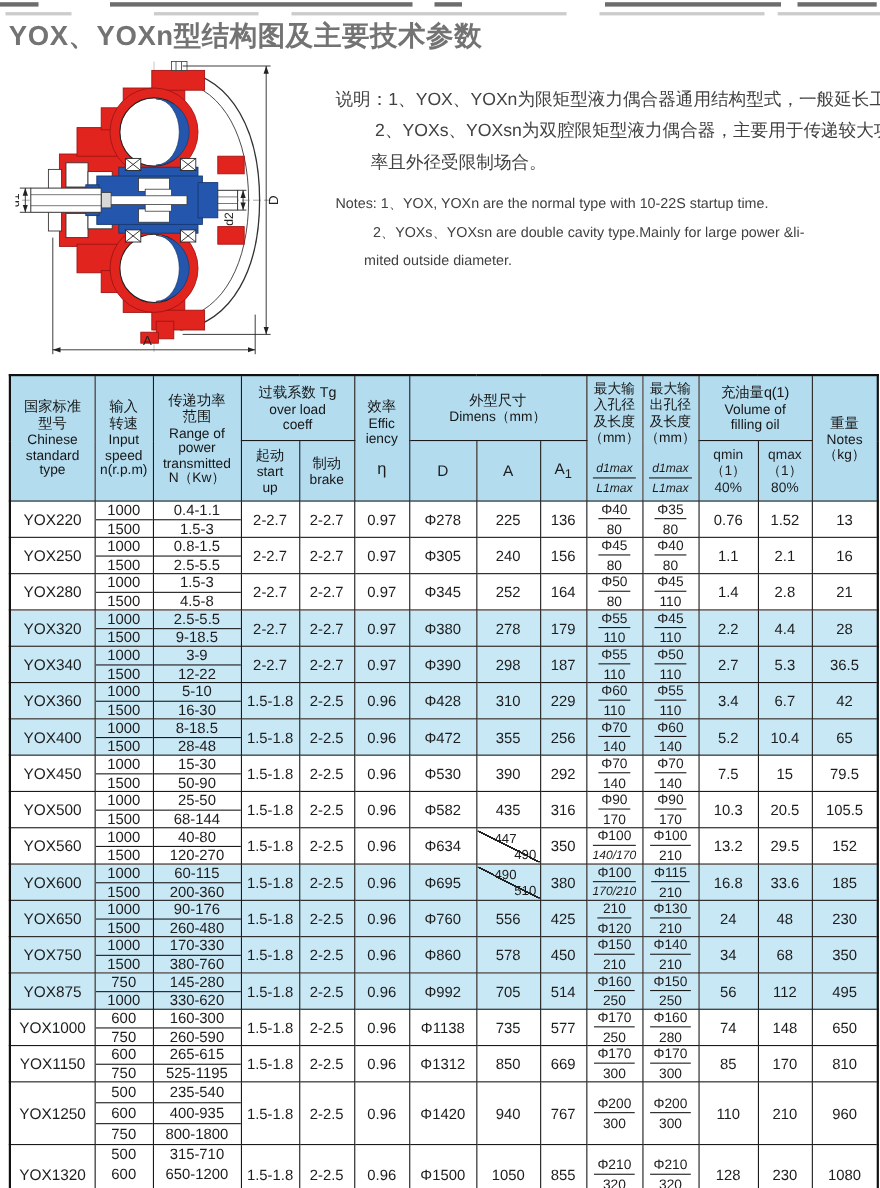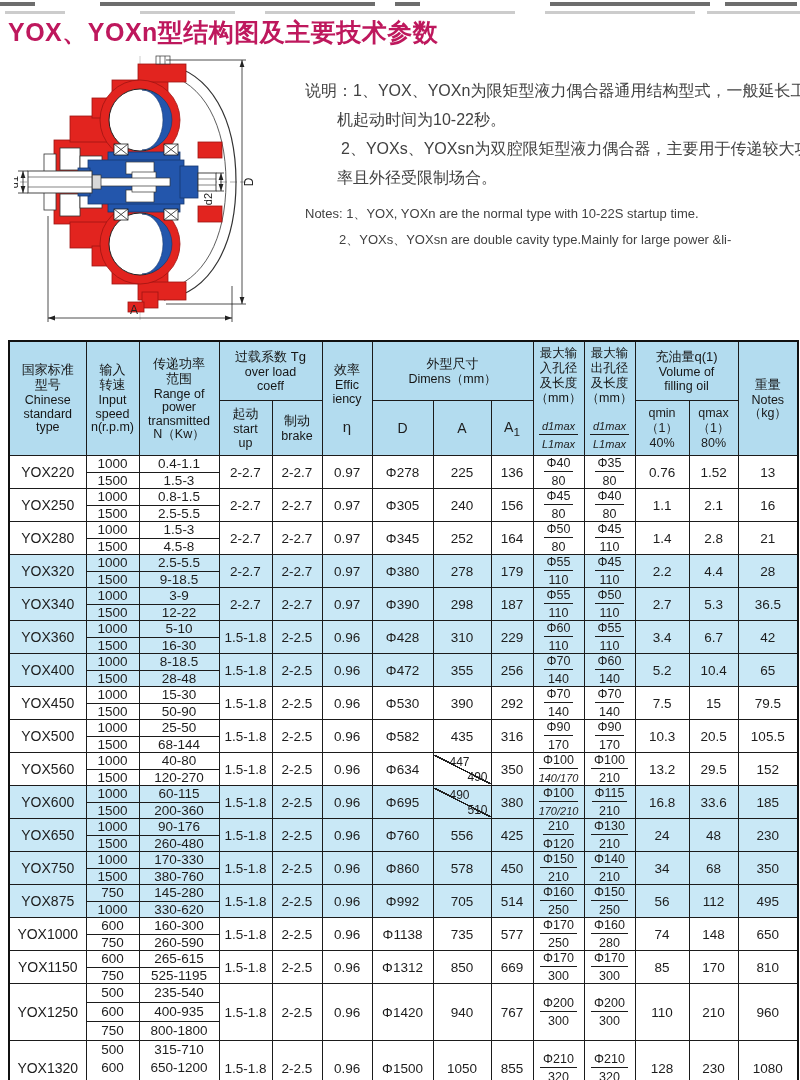--- a/index.html
+++ b/index.html
@@ -3,21 +3,21 @@
 <meta charset="utf-8">
 <style>
   html,body{margin:0;padding:0;}
   body{
     width:800px;height:1080px;position:relative;background:#fff;overflow:hidden;
     font-family:"Liberation Sans","DejaVu Sans",sans-serif;color:#1d1d1d;
     --hdr-bg:#b3dcef; --row-bg:#c9e8f6; --bd:#1b1b1b;
   }
   .topmark{position:absolute;background:#3c3c3c;height:4px;top:2px;opacity:.75}
   .topmark2{position:absolute;background:#9a9a9a;height:3px;top:11px;opacity:.5}
-  .title{position:absolute;left:8px;top:16px;font-size:25px;font-weight:bold;color:#be185d;letter-spacing:.5px}
+  .title{position:absolute;left:8px;top:16px;font-size:25px;font-weight:bold;color:#737373;letter-spacing:.5px}
   .fig{position:absolute;left:14px;top:54px;width:250px;height:276px}
   .notes{position:absolute;left:305px;top:76px;width:492px;color:#414141}
   .cnl{font-size:16px;line-height:29px;white-space:nowrap}
   .cnl1,.cnl3{padding-left:32px}
   .cnl2{padding-left:36px}
   .enblock{margin-top:9px}
   .enl{font-size:13px;line-height:26px;white-space:nowrap}
   .enl1{padding-left:34px}
   .enl2{padding-left:26px}
 
@@ -191,26 +191,26 @@
   <g fill="#222" font-size="11" text-anchor="middle">
     <text x="3.5" y="128" transform="rotate(-90 3.5 128)">d1</text>
     <text x="198" y="145" transform="rotate(-90 198 145)">d2</text>
     <text x="239" y="128" transform="rotate(-90 239 128)" font-size="12">D</text>
     <text x="120" y="260" font-size="12">A</text>
   </g>
 </svg>
 
 <div class="notes">
   <div class="cnl cnl0">说明：1、YOX、YOXn为限矩型液力偶合器通用结构型式，一般延长工作</div>
-  <div class="cnl cnl1">机起动时间为10-22秒。</div>
   <div class="cnl cnl2">2、YOXs、YOXsn为双腔限矩型液力偶合器，主要用于传递较大功</div>
   <div class="cnl cnl3">率且外径受限制场合。</div>
   <div class="enblock">
     <div class="enl enl0">Notes: 1、YOX, YOXn are the normal type with 10-22S startup time.</div>
     <div class="enl enl1">2、YOXs、YOXsn are double cavity type.Mainly for large power &amp;li-</div>
+    <div class="enl enl2">mited outside diameter.</div>
   </div>
 </div>
 
 <table class="spec">
   <colgroup>
     <col style="width:77px">
       <col style="width:53px">
       <col style="width:80px">
       <col style="width:53px">
     <col style="width:50px">

